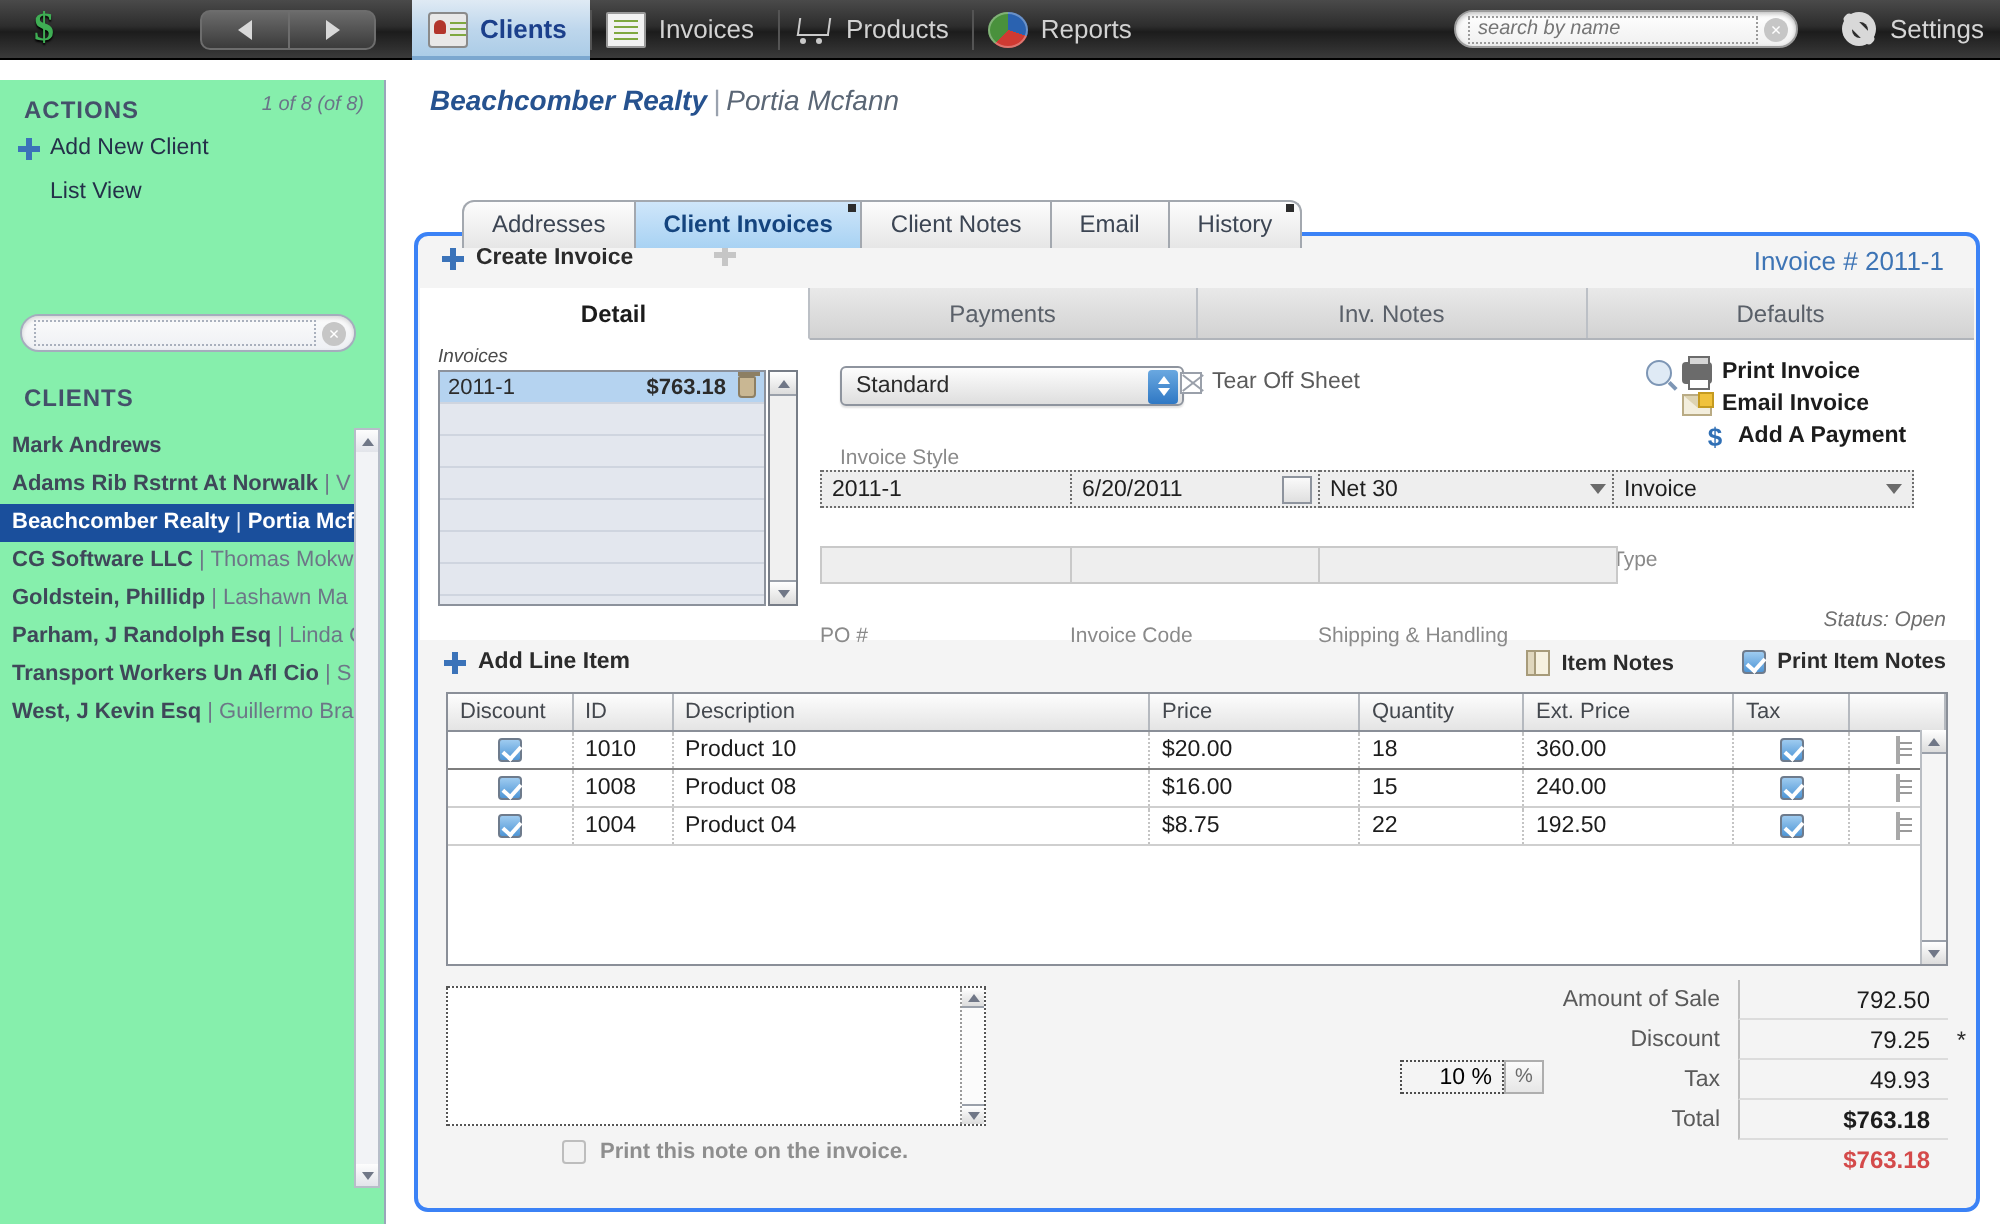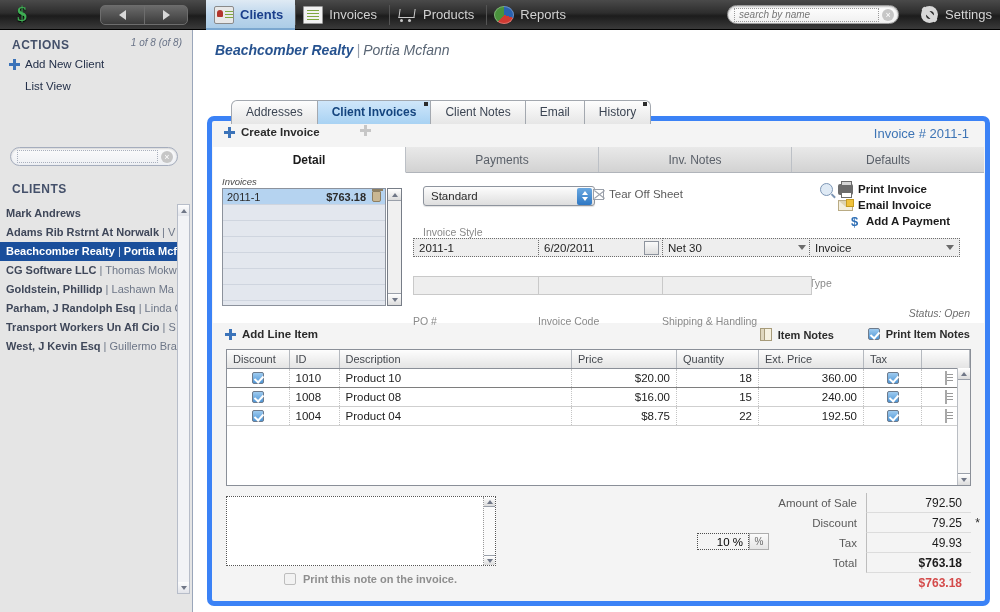--- a/index.html
+++ b/index.html
@@ -85,22 +85,22 @@
   .settings { display:flex;align-items:center;gap:7px;margin-left:22px;margin-right:8px;color:#d5d5d5;font-size:13px; }
   .gear {
     width:17px;height:17px;border-radius:50%;
     background:#d8d8d8;position:relative;flex:none;
   }
   .gear::before{content:"";position:absolute;left:4.5px;top:4.5px;width:8px;height:8px;border-radius:50%;background:#2d2d2d;}
   .gear::after{content:"";position:absolute;left:-1px;top:6px;width:19px;height:5px;background:#d8d8d8;box-shadow:0 0 0 0 transparent;transform:rotate(45deg);border-radius:2px;}
 
   
   .sidebar {
-    position:absolute; left:0; top:30px; width:193px; bottom:0;
-    background:#e5e5e5; border-right:1px solid #9aa6ba;
+    position:absolute; left:0; top:40px; width:193px; bottom:0;
+    background:#86efac; border-right:1px solid #9aa6ba;
   }
   .actions-hdr{
     position:absolute;left:12px;top:8px;font-size:12px;font-weight:bold;color:#44506a;letter-spacing:.5px;
   }
   .counter{position:absolute;right:10px;top:7px;font-size:10px;font-style:italic;color:#6a7488;}
   .plusicon{
     width:11px;height:11px;position:relative;flex:none;
   }
   .plusicon::before{content:"";position:absolute;left:0;top:4px;width:11px;height:3px;background:#3b73b9;border:0;}
   .plusicon::after{content:"";position:absolute;left:4px;top:0;width:3px;height:11px;background:#3b73b9;}
@@ -159,21 +159,21 @@
   }
   .ctab.active::after{
     content:"";position:absolute;right:2px;top:1px;width:4px;height:4px;background:#2c2c2c;
   }
   .ctab.last-mark::after{
     content:"";position:absolute;right:3px;top:1px;width:4px;height:4px;background:#2c2c2c;
   }
 
   .panel{
     position:absolute;left:14px;top:86px;right:10px;bottom:6px;
-    border:5px solid #3b82f6;border-radius:7px;background:#f4f4f4;
+    border:2px solid #3b82f6;border-radius:7px;background:#f4f4f4;
   }
   .panel-top{position:absolute;left:0;right:0;top:0;height:26px;}
   .create-inv{
     position:absolute;left:12px;top:5px;display:flex;align-items:center;gap:6px;
     font-size:11.5px;font-weight:bold;color:#2b2b2b;
   }
   .plus-gray{position:absolute;left:148px;top:4px;width:11px;height:14px;}
   .plus-gray::before{content:"";position:absolute;left:0;top:4px;width:11px;height:3px;background:#c6c6c6;}
   .plus-gray::after{content:"";position:absolute;left:4px;top:0;width:3px;height:11px;background:#c6c6c6;}
   .inv-num{position:absolute;right:16px;top:5px;font-size:13px;color:#3d74b5;}
@@ -277,21 +277,21 @@
     height:18px;padding:0 6px;
   }
   table.it td{
     border-right:1px dotted #c4c4c4;border-bottom:1px solid #cfcfcf;
     font-size:11.5px;color:#1c1c1c;height:19px;padding:0 6px;
   }
   table.it tr.r1 td{border-bottom:1px solid #7e7e7e;}
   .c-disc{width:62px;} .c-id{width:50px;} .c-desc{}
   .c-price{width:105px;} .c-qty{width:82px;} .c-ext{width:105px;}
   .c-tax{width:58px;} .c-act{width:48px;}
-  td.num{text-align:right;}
+  td.num{text-align:left;}
   td.ctr{text-align:center;}
   .cbx-wrap{display:flex;justify-content:center;}
   .stack-ic{width:10px;height:12px;margin:0 auto;background:#e8e8e8;border:1px solid #a8a8a8;position:relative;}
   .stack-ic::after{content:"";position:absolute;left:1px;top:2px;width:6px;height:1px;background:#9a9a9a;box-shadow:0 3px 0 #9a9a9a,0 6px 0 #9a9a9a;}
   .it-scroll{position:absolute;right:0;top:18px;bottom:0;width:13px;background:#f5f5f5;border-left:1px solid #b9bdc3;}
 
   
   .note-box{position:absolute;left:14px;top:375px;width:270px;height:70px;
     border:1px dotted #555;background:#ffffff;}
   .note-scroll{position:absolute;right:0;top:0;bottom:0;width:12px;border-left:1px dotted #9a9a9a;background:#fbfbfb;}

